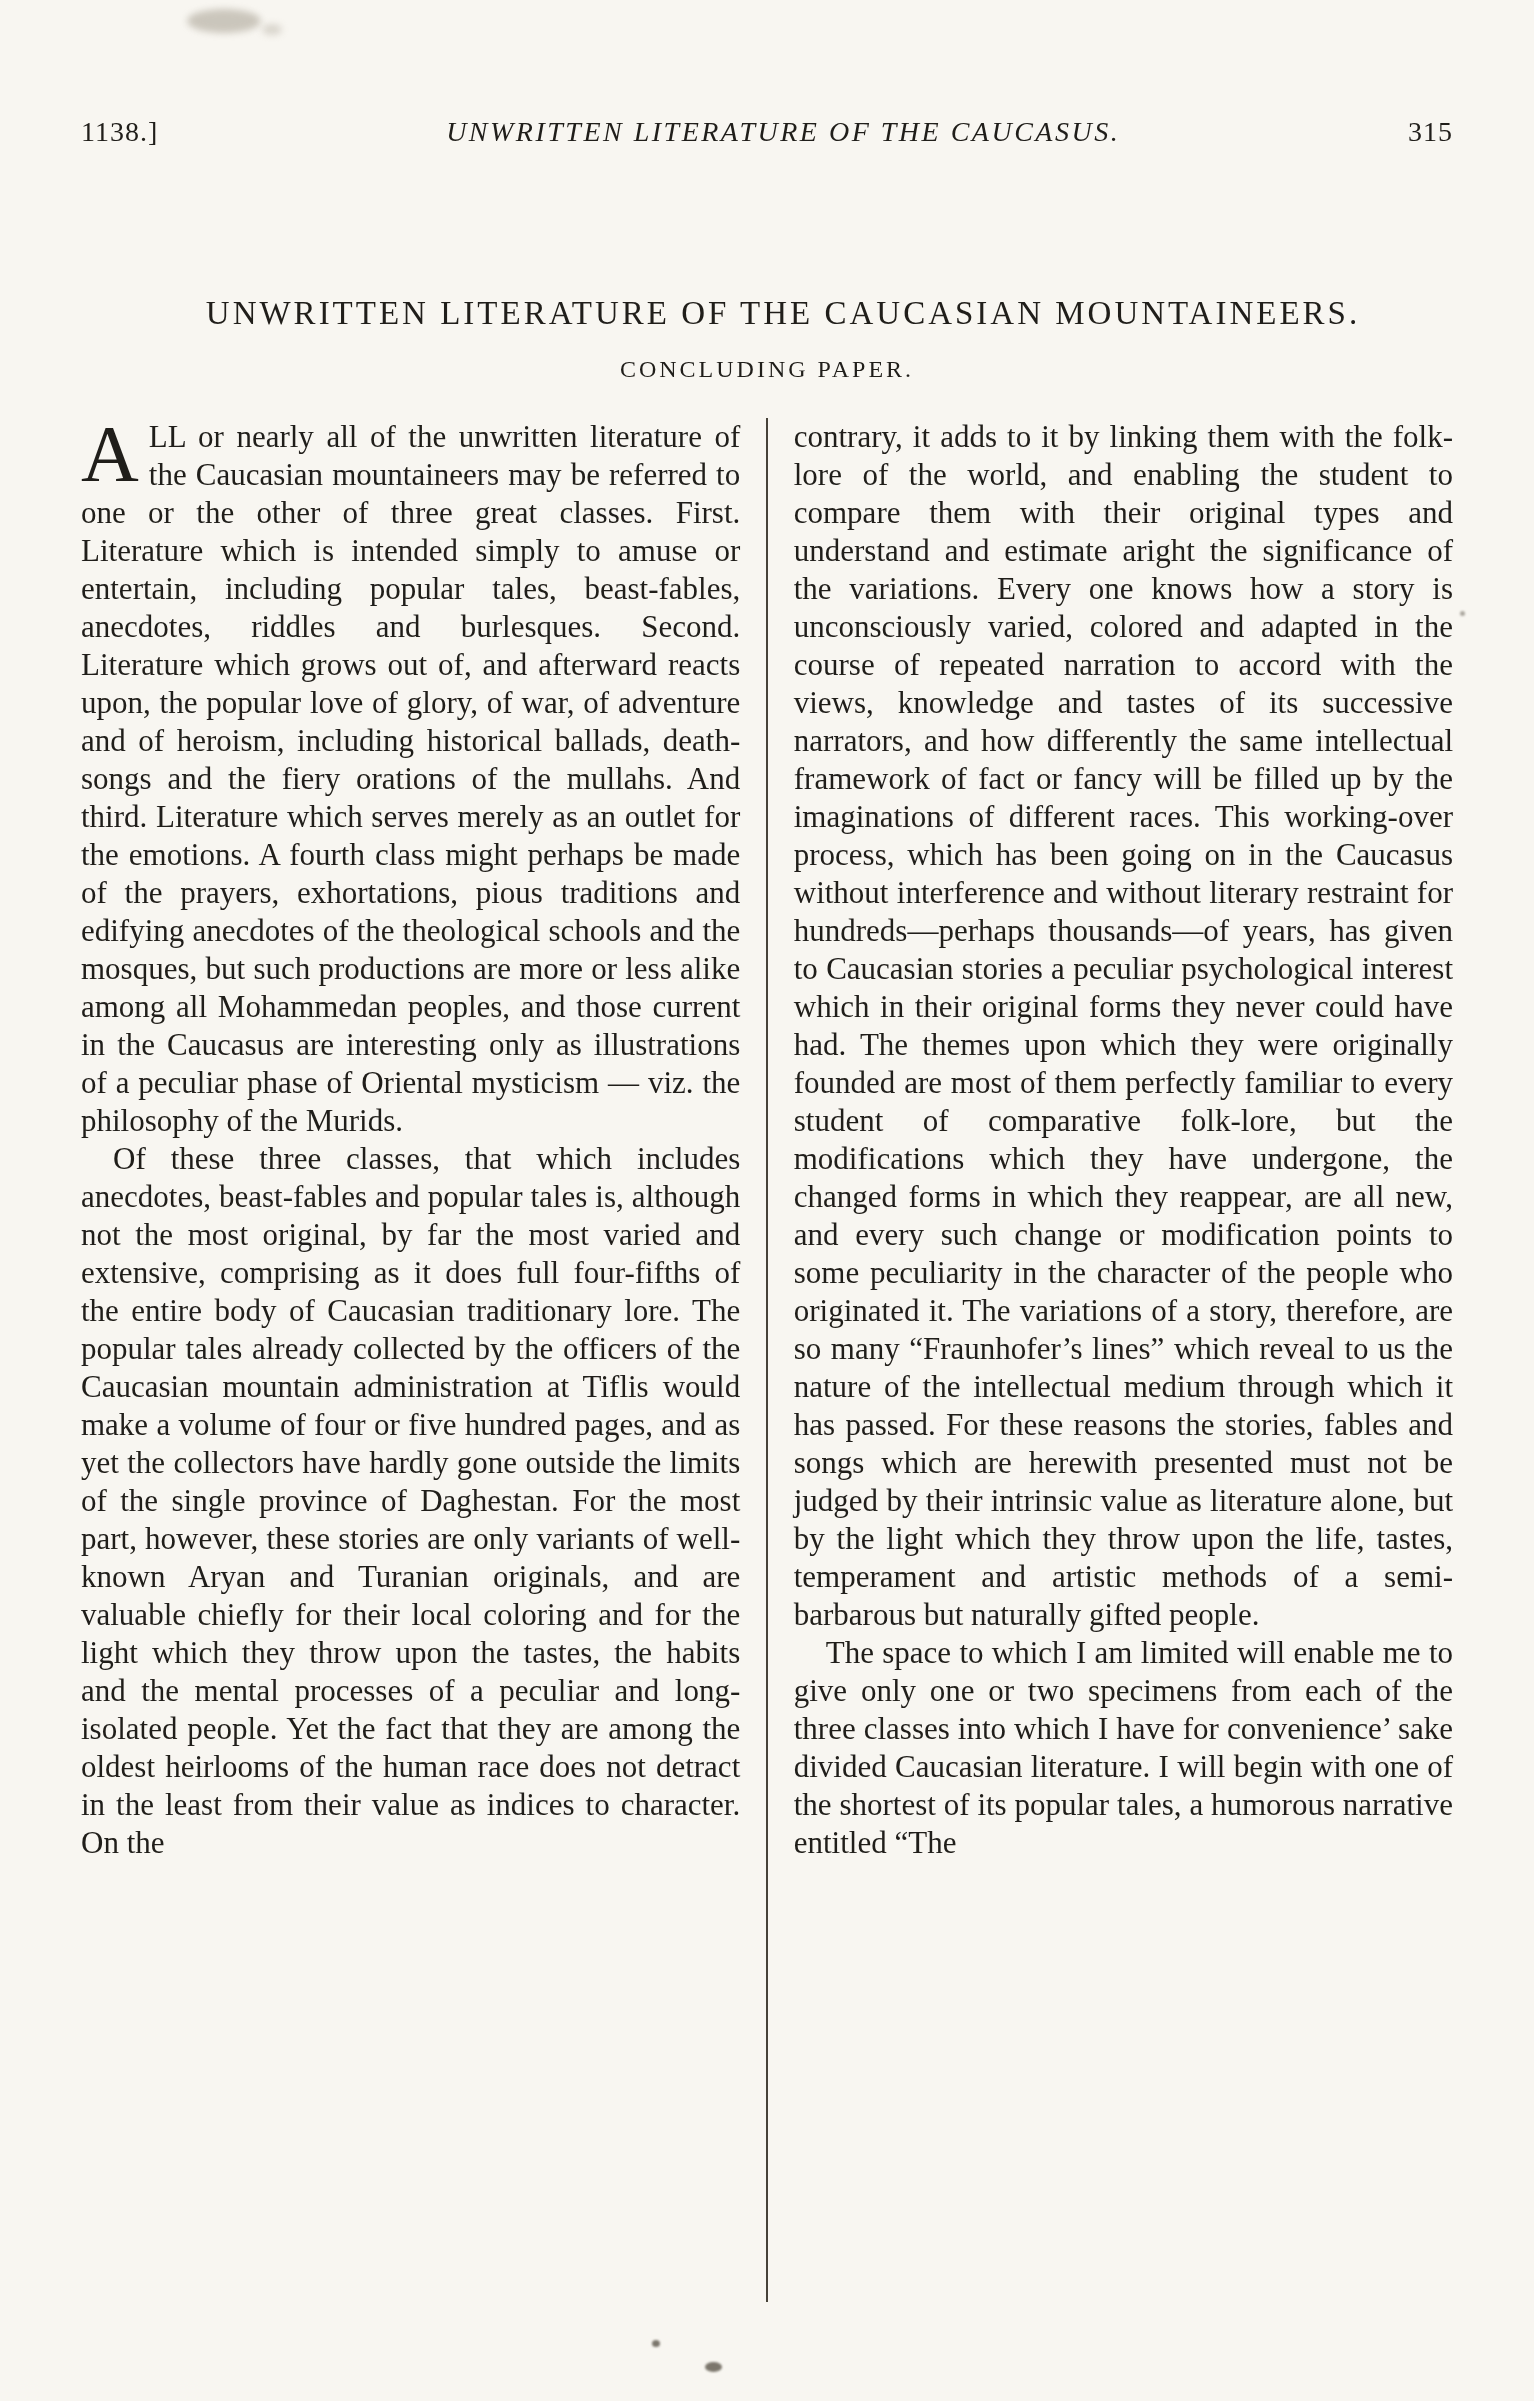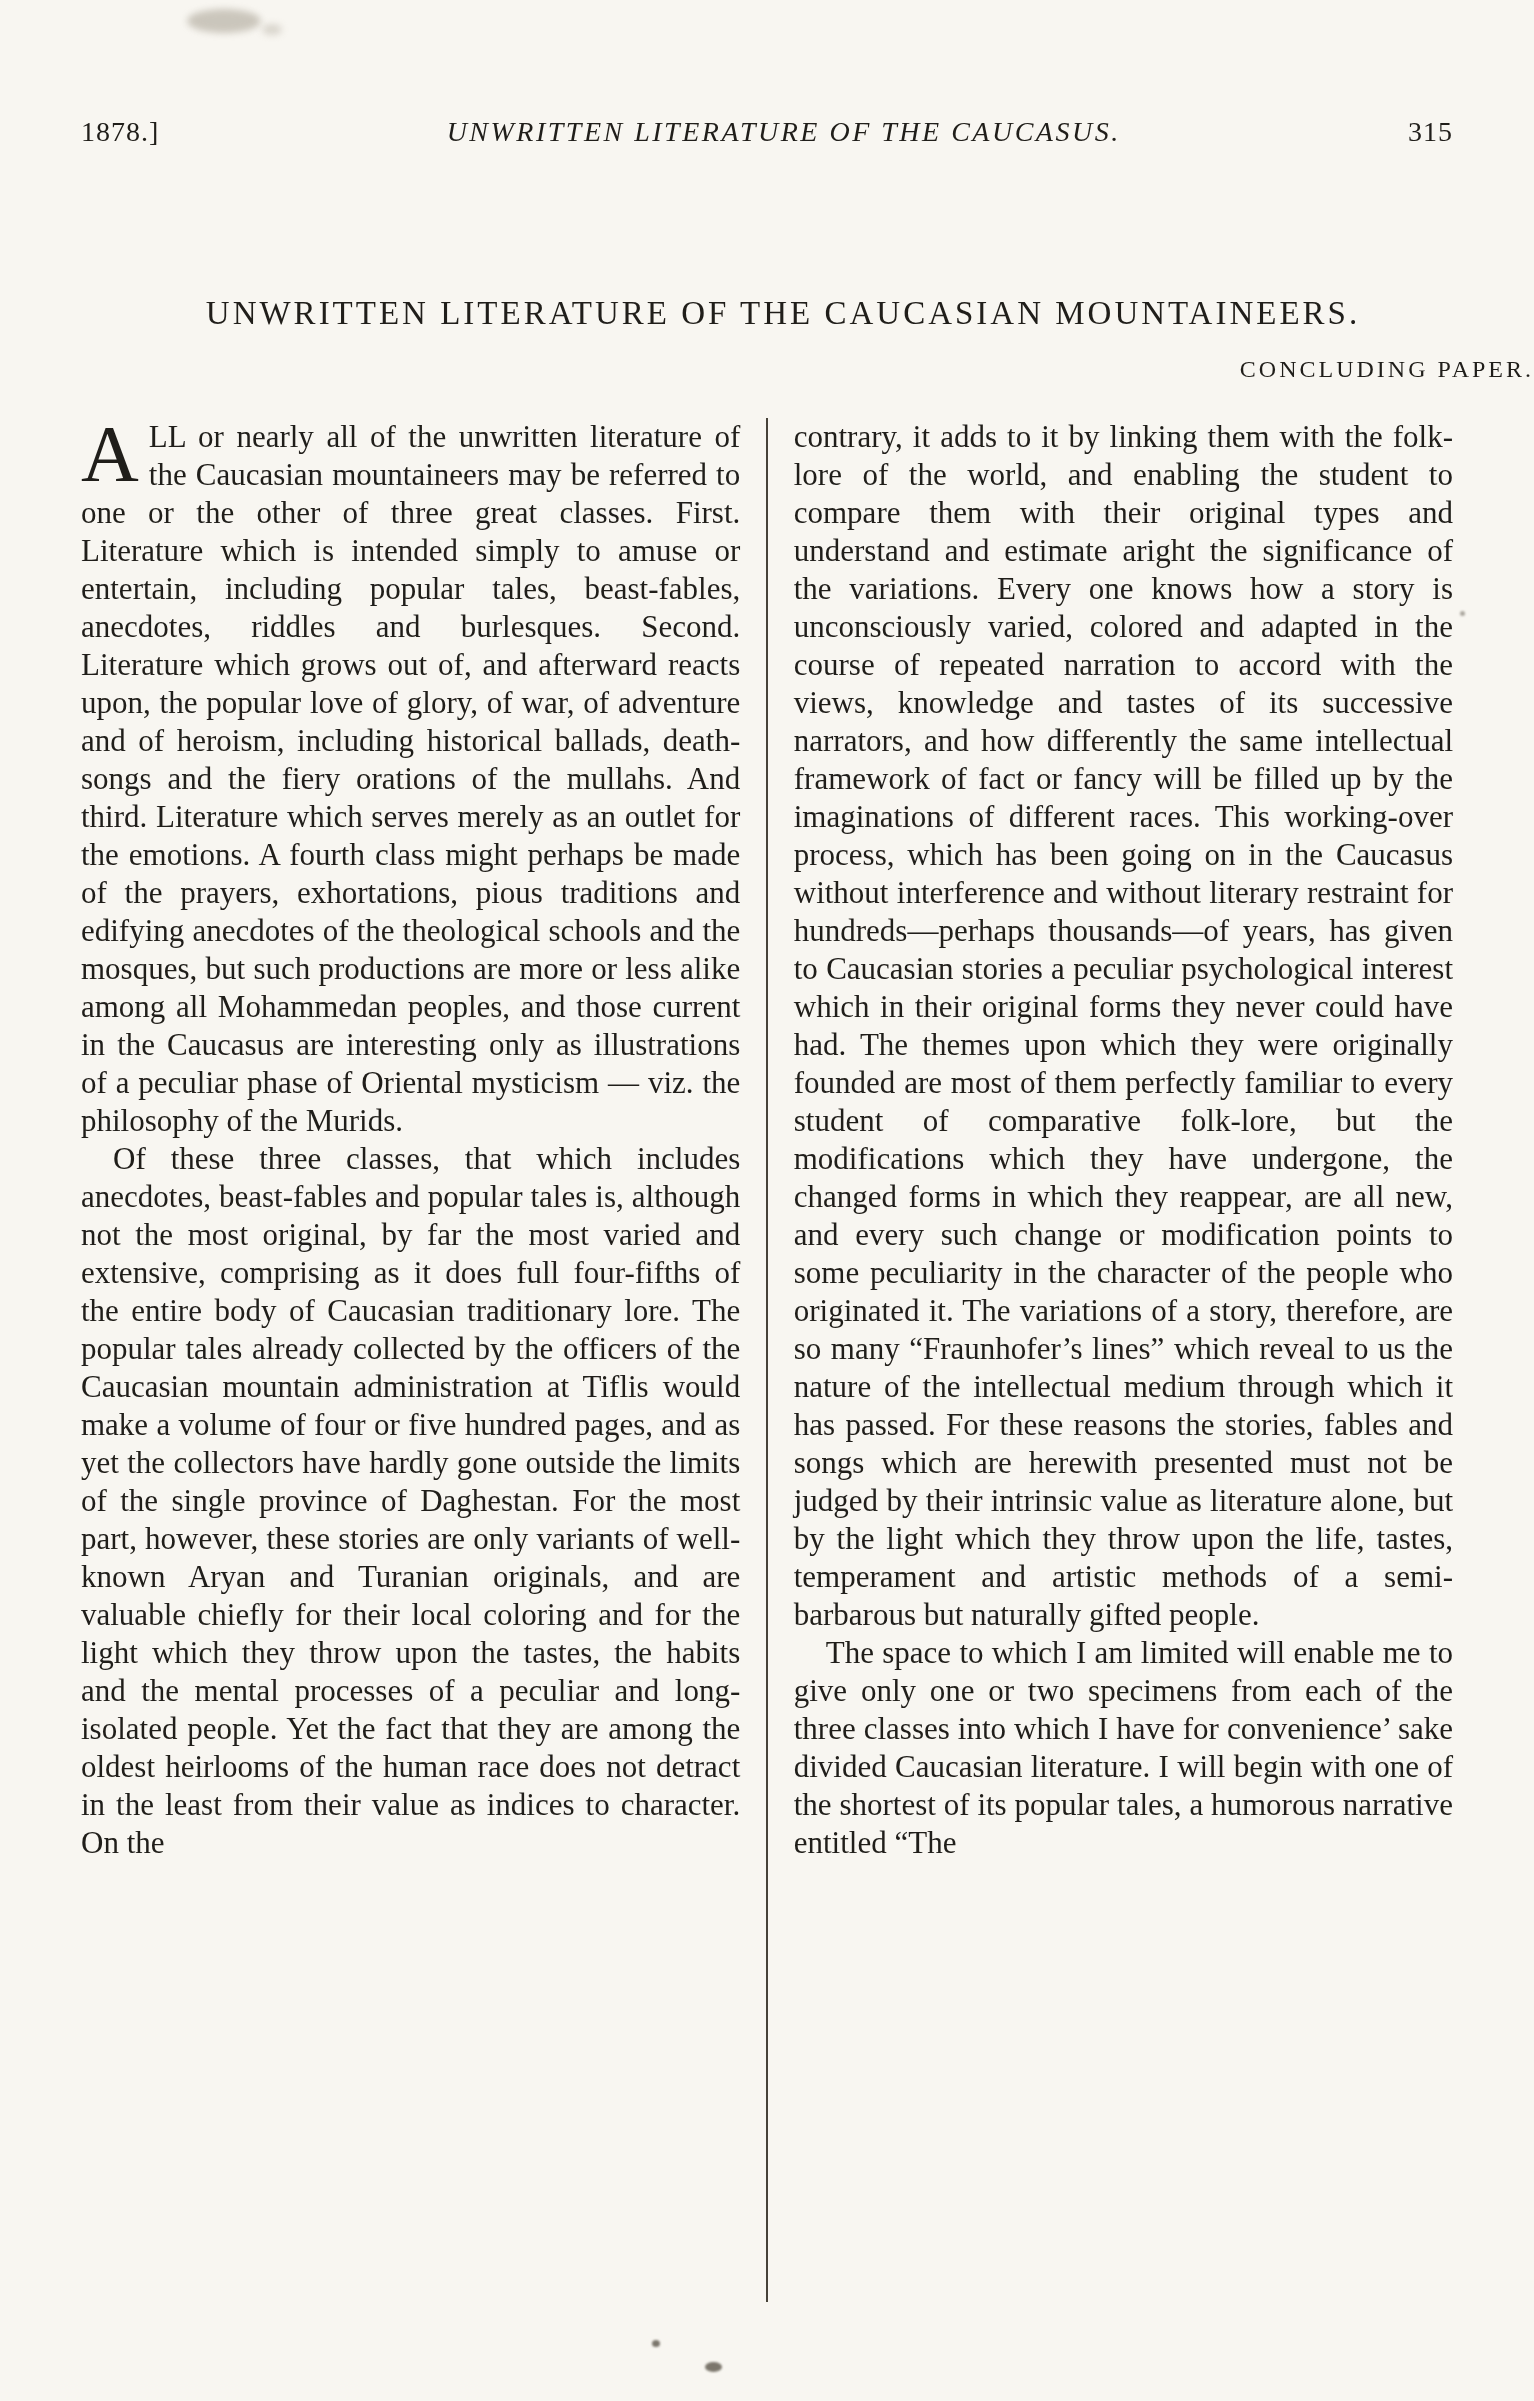--- a/index.html
+++ b/index.html
@@ -40,21 +40,21 @@
     font-size: 33px;
     font-weight: normal;
     letter-spacing: 3px;
   }
   .article-subtitle {
     position: absolute;
     top: 356px;
     left: 0;
     width: 100%;
     margin: 0;
-    text-align: right;
+    text-align: center;
     font-size: 24px;
     font-weight: normal;
     letter-spacing: 3px;
   }
 
   
   .columns {
     position: absolute;
     top: 418px;
     left: 81px;
@@ -111,21 +111,21 @@
 
 <div class="page">
 
   <div class="smudge smudge-top"></div>
   <div class="smudge smudge-top2"></div>
   <div class="speck speck-b1"></div>
   <div class="speck speck-b2"></div>
   <div class="speck speck-r1"></div>
 
   <header class="running-head">
-    <span class="rh-year">1878.]</span>
+    <span class="rh-year">1138.]</span>
     <span class="rh-title">UNWRITTEN LITERATURE OF THE CAUCASUS.</span>
     <span class="rh-page">315</span>
   </header>
 
   <h1 class="article-title">UNWRITTEN LITERATURE OF THE CAUCASIAN MOUNTAINEERS.</h1>
   <h2 class="article-subtitle">CONCLUDING PAPER.</h2>
 
   <main class="columns">
 
     <section class="col col-left">

